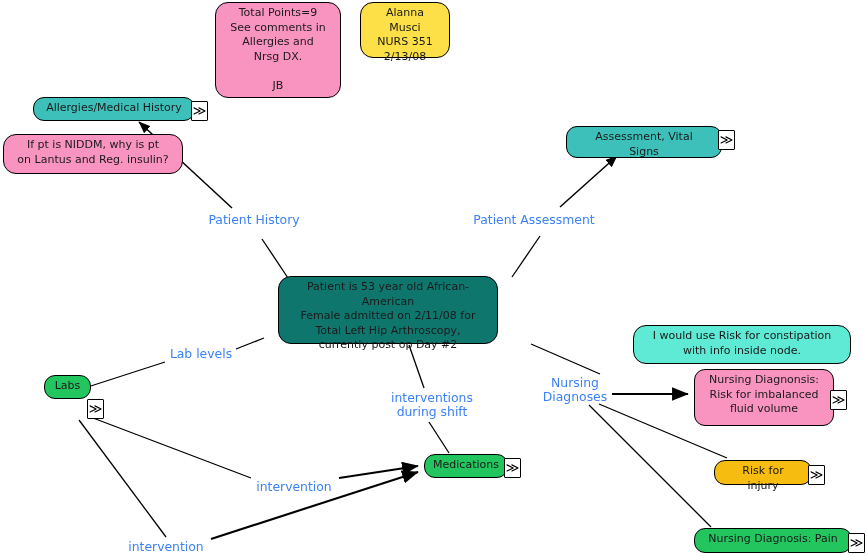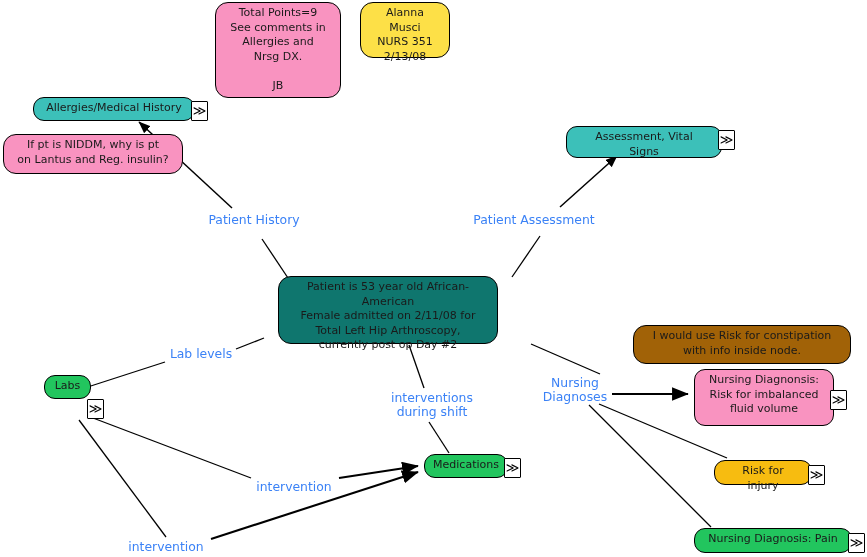--- a/index.html
+++ b/index.html
@@ -124,21 +124,21 @@
       <div class="node" style="left: 33px; top: 97px; width: 162px; height: 24px; background: rgb(60, 192, 185);"><span>Allergies/Medical History</span></div>
       <div class="chev" style="left: 191px; top: 101px;">≫</div>
       <div class="node comment" style="left: 3px; top: 134px; width: 180px; height: 40px; background: rgb(249, 147, 192);"><span>If pt is NIDDM, why is pt
 on Lantus and Reg. insulin?</span></div>
       <div class="node" style="left: 566px; top: 126px; width: 156px; height: 32px; background: rgb(60, 192, 185);"><span>Assessment, Vital Signs</span></div>
       <div class="chev" style="left: 718px; top: 130px;">≫</div>
       <div class="node comment" style="left: 263px; top: 276px; width: 220px; height: 68px; background: #0f766e; margin-left: 15px;"><span>Patient is 53 year old African-American
 Female admitted on 2/11/08 for
 Total Left Hip Arthroscopy,
 currently post op Day #2</span></div>
-      <div class="node comment" style="left: 633px; top: 325px; width: 218px; height: 39px; background: #a16207;"><span>I would use Risk for constipation
+      <div class="node comment" style="left: 633px; top: 325px; width: 218px; height: 39px; background: #5eead4;"><span>I would use Risk for constipation
 with info inside node.</span></div>
       <div class="node" style="left: 694px; top: 369px; width: 140px; height: 57px; background: rgb(249, 147, 192);"><span>Nursing Diagnonsis:
 Risk for imbalanced
 fluid volume</span></div>
       <div class="chev" style="left: 830px; top: 390px;">≫</div>
       <div class="node" style="left: 44px; top: 375px; width: 47px; height: 24px; background: #22c55e;"><span>Labs</span></div>
       <div class="chev" style="left: 87px; top: 399px;">≫</div>
       <div class="node" style="left: 424px; top: 454px; width: 84px; height: 24px; background: #22c55e;"><span>Medications</span></div>
       <div class="chev" style="left: 504px; top: 458px;">≫</div>
       <div class="node" style="left: 714px; top: 460px; width: 98px; height: 25px; background: rgb(247, 188, 16);"><span>Risk for injury</span></div>

